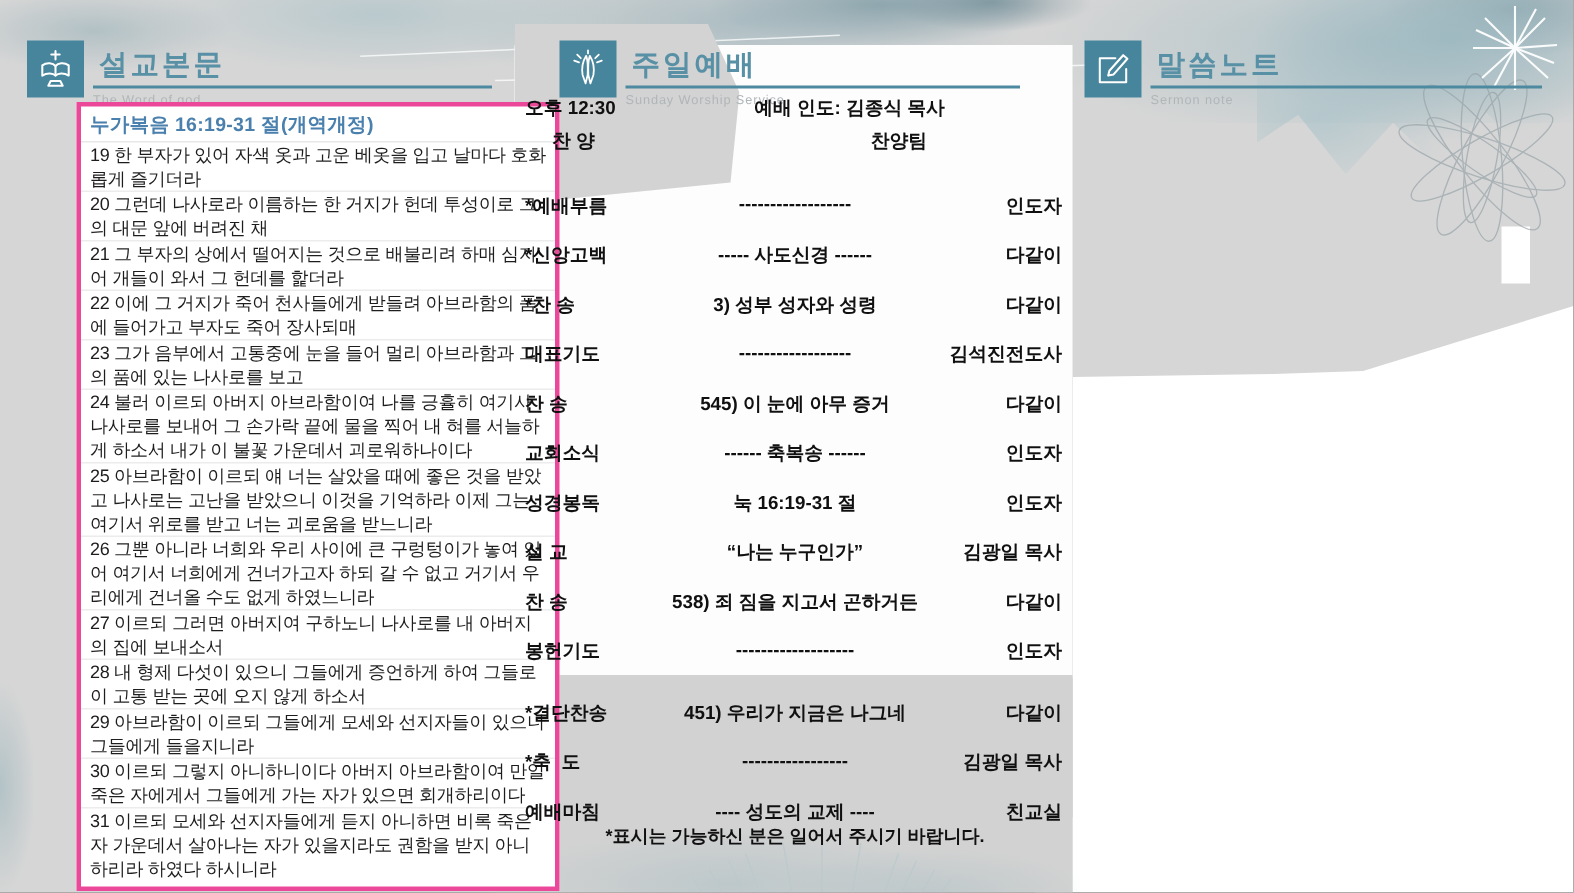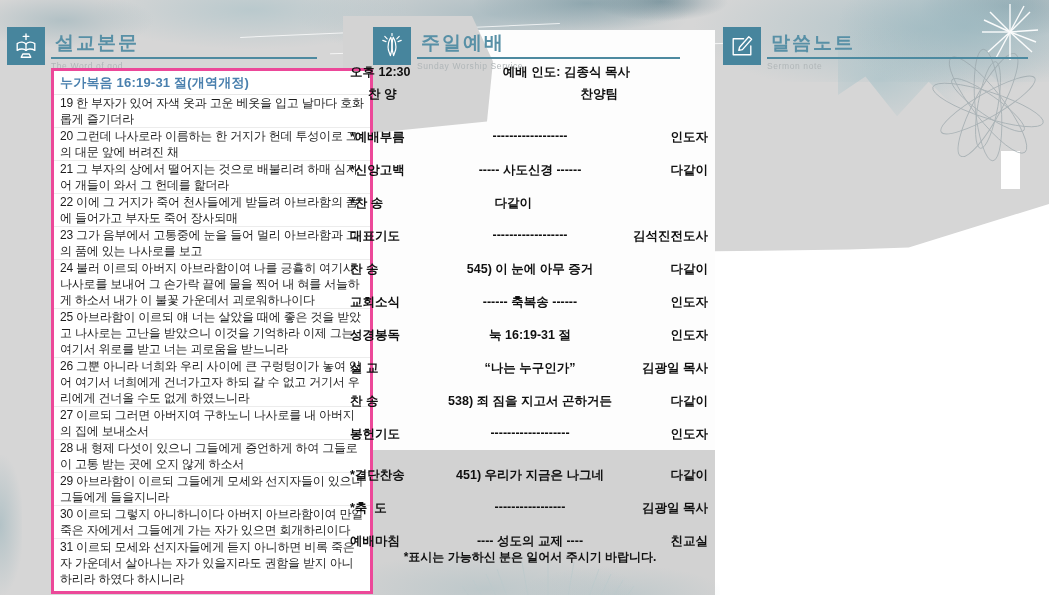--- a/index.html
+++ b/index.html
@@ -56,21 +56,21 @@
   }
   .mid-bottom-gray { position:absolute; left:330px; top:450px; width:385px; height:145px; background:#d2d2d2; z-index:3; }
 
   
   .section-header { position:absolute; top:27px; width:320px; height:50px; z-index:5; }
   .hdr-icon { position:absolute; left:0; top:0; width:38px; height:38px; background:#47859d; }
   .hdr-icon svg { position:absolute; left:3px; top:3px; }
   .hdr-title { position:absolute; left:48px; top:3px; font-size:19px; font-weight:700; color:#5890a6; letter-spacing:2px; white-space:nowrap; }
   .hdr-line  { position:absolute; left:44px; top:30px; height:2px; background:#4d8aa0; }
   .hdr-sub   { position:absolute; left:44px; top:34px; font-size:8.5px; color:#b0b6b8; letter-spacing:.6px; white-space:nowrap; }
-  .hdr-left   { left:7px;padding-left:18px; }
+  .hdr-left   { left:18px;padding-left:18px; }
   .hdr-middle { left:373px; }
   .hdr-right  { left:723px; }
   .hdr-left  .hdr-line { width:266px; }
   .hdr-middle .hdr-line { width:263px; }
   .hdr-right .hdr-line { width:261px; }
 
   
   .scripture-box {
     position:absolute; left:7px; top:68px; width:322px; z-index:5;
     background:#ffffff; border:3px solid #ec4899; box-sizing:border-box;margin-left:44px;
@@ -236,20 +236,21 @@
       <span class="col-content">------------------</span>
       <span class="col-person">인도자</span>
     </div>
     <div class="order-row">
       <span class="col-label">*신앙고백</span>
       <span class="col-content">----- 사도신경 ------</span>
       <span class="col-person">다같이</span>
     </div>
     <div class="order-row">
       <span class="col-label">*찬 송</span>
+      <span class="col-content">3) 성부 성자와 성령</span>
       <span class="col-person">다같이</span>
     </div>
     <div class="order-row">
       <span class="col-label">대표기도</span>
       <span class="col-content">------------------</span>
       <span class="col-person">김석진전도사</span>
     </div>
     <div class="order-row">
       <span class="col-label">찬 송</span>
       <span class="col-content">545) 이 눈에 아무 증거</span>

